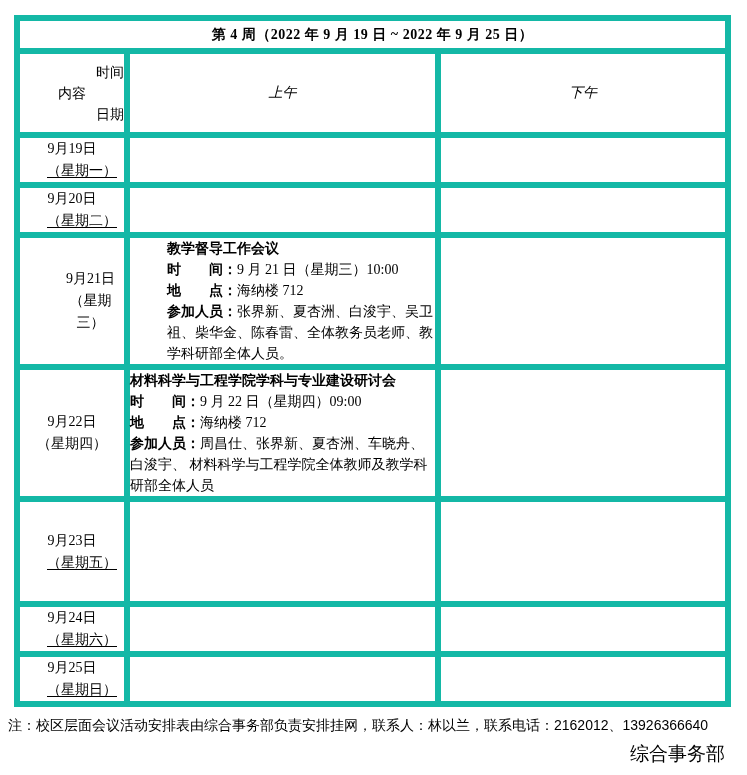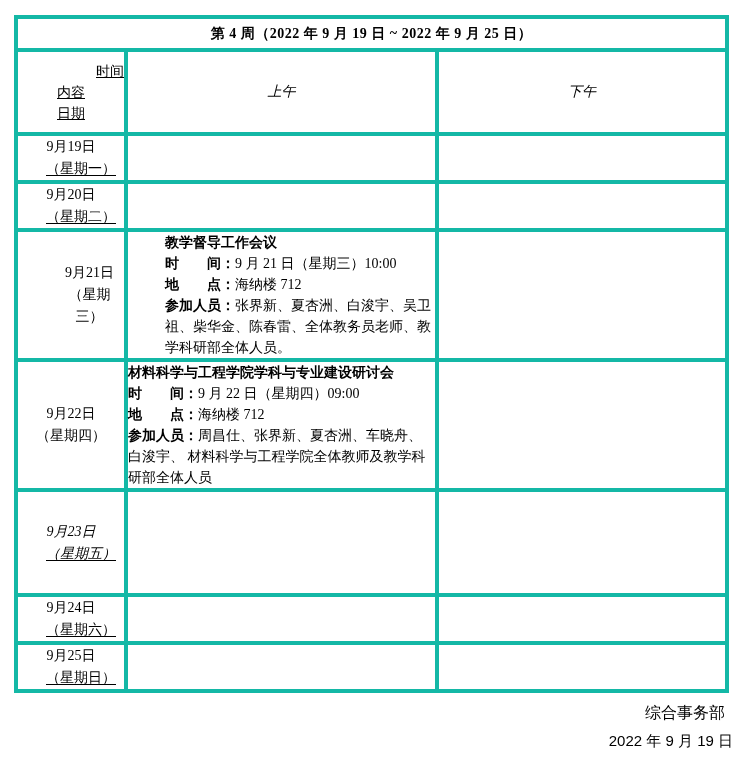--- a/index.html
+++ b/index.html
@@ -16,71 +16,71 @@
     border-collapse: collapse;
     table-layout: fixed;
     width: 711px;
     margin: 15px 22px 0 14px;
   }
   col.c-date { width: 110px; }
   col.c-am   { width: 311px; }
   col.c-pm   { width: 290px; }
 
   table.schedule td {
-    border: 4px solid #14b8a6;
+    border: 6px solid #14b8a6;
     vertical-align: middle;
     font-size: 14px;
     padding: 0;
   }
 
   td.title-cell {
     height: 33px;
     text-align: center;
     font-weight: bold;
     font-size: 17px;
     letter-spacing: 0.5px;
   }
 
-  td.corner-cell { height: 84px; vertical-align: middle; padding: 2px 4px; text-decoration: underline; }
+  td.corner-cell { height: 84px; vertical-align: middle; padding: 2px 4px; }
   .corner-line { line-height: 21px; font-size: 14px; }
   .corner-time { text-align: right; }
   .corner-content { text-align: center; }
-  .corner-date { text-align: center; }
+  .corner-date { text-align: right; }
 
   td.ampm-cell { text-align: center; font-size: 15px; font-style: italic; }
 
   td.date-cell { text-align: center; line-height: 22px; font-size: 14px; border-radius: 18px; }
   .u { text-decoration: underline; text-underline-offset: 2px; padding-left: 20px; }
 
   td.meeting-cell {
     vertical-align: top;
     padding: 1px 5px 1px 6px;
     line-height: 21px;
     font-size: 14px;
   }
   .m-title { font-weight: bold; }
   .m-line b { font-weight: bold; }
 
   tr.r-19 td, tr.r-20 td { height: 45px; }
   tr.r-21 td { height: 119px; padding-left: 37px; }
   tr.r-22 td { height: 123px; }
-  tr.r-23 td { height: 105px; font-style: italic; }
+  tr.r-23 td { height: 105px; }
   tr.r-24 td, tr.r-25 td { height: 43px; }
 
   .note {
     font-family: "Liberation Sans", "DejaVu Sans", sans-serif;
     font-size: 14px;
     margin: 9px 10px 0 8px;
     line-height: 18px;
   }
   .sign-block {
     font-family: "Liberation Sans", "DejaVu Sans", sans-serif;
     text-align: right;
   }
-  .sign-dept { font-size: 16px; margin: 10px 22px 8px 0; line-height: 20px; }
+  .sign-dept { font-size: 19px; margin: 10px 22px 8px 0; line-height: 20px; }
   .sign-date { font-size: 15px; margin: 8px 14px 0 0; line-height: 20px; }
 </style>
 </head>
 <body>
 
 <div class="page">
 
   <table class="schedule">
     <colgroup>
         <col class="c-date">
@@ -183,19 +183,20 @@
       <td class="date-cell">
         <div>9月25日</div>
         <div class="u">（星期日）</div>
       </td>
       <td></td>
       <td></td>
     </tr>
   </tbody>
     </table>
 
+  <div class="note">注：校区层面会议活动安排表由综合事务部负责安排挂网，联系人：林以兰，联系电话：2162012、13926366640</div>
 
   <div class="sign-block">
     <div class="sign-dept">综合事务部</div>
     <div class="sign-date">2022 年 9 月 19 日</div>
   </div>
 
 </div>
 
 </body></html>

